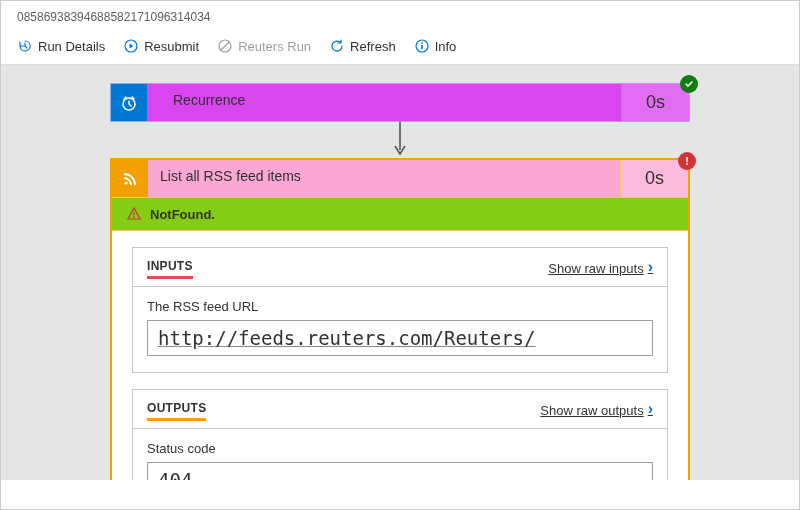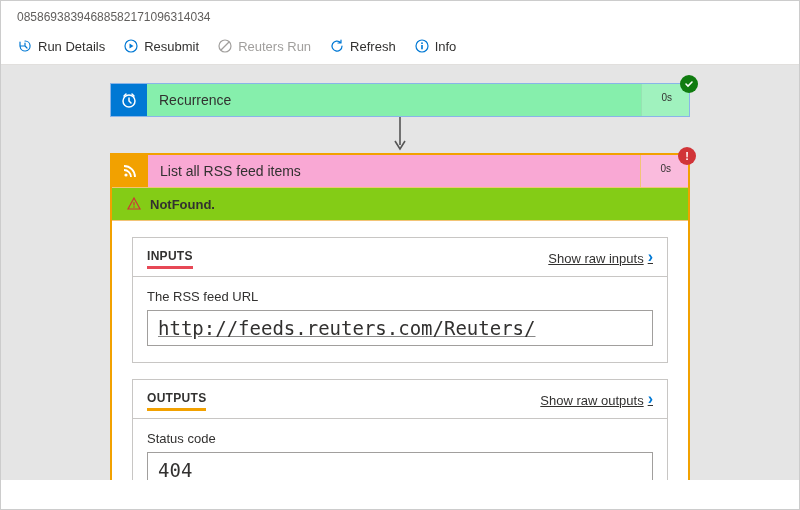--- a/index.html
+++ b/index.html
@@ -7,25 +7,25 @@
   .header { padding: 8px 16px 4px; }
   .title { font-size: 19px; color: #323130; font-weight: 400; }
   .runid { font-size: 12px; color: #605e5c; margin-top: 1px; }
   .toolbar { display: flex; gap: 18px; padding: 10px 16px 10px; border-bottom: 1px solid #e1dfdd; font-size: 13px; color: #323130; align-items: center; }
   .tb-item { display: flex; align-items: center; gap: 5px; cursor: pointer; }
   .tb-item.disabled { color: #a19f9d; cursor: default; }
   .tb-icon { display: inline-flex; width: 16px; height: 16px; align-items: center; justify-content: center; }
   .canvas { background: #e5e5e5; height: calc(510px - 95px); padding: 18px 0 0; overflow: hidden; position: relative; }
   .card { margin: 0 auto; width: 580px; position: relative; }
   .card-header { display: flex; align-items: stretch; border: 1px solid #8ab4e8; }
-  .card-header.blue { background: #86efac; }
+  .card-header.blue { background: #d946ef; gap: 14px; }
   .card-header.blue .icon-box { background: #0078d4; }
   .card-header .icon-box { width: 36px; display: flex; align-items: center; justify-content: center; }
   .card-header .label { flex: 1; padding: 8px 12px; font-size: 14px; color: #323130; }
-  .card-header .duration { padding: 8px 17px; font-size: 10px; color: #323130; background: rgba(255,255,255,0.22); border-left: 1px solid rgba(0,0,0,0.06); min-width: 48px; text-align: right; }
+  .card-header .duration { padding: 8px 24px; font-size: 18px; color: #323130; background: rgba(255,255,255,0.22); border-left: 1px solid rgba(0,0,0,0.06); min-width: 48px; text-align: right; }
   .badge { position: absolute; right: -8px; top: -8px; width: 18px; height: 18px; border-radius: 50%; display: flex; align-items: center; justify-content: center; font-size: 11px; color: #fff; font-weight: bold; }
   .badge.success { background: #107c10; }
   .badge.error { background: #d13438; }
   .arrow { margin: 0 auto; height: 36px; display: flex; align-items: center; justify-content: center; }
   .arrow svg { overflow: visible; }
   .card.orange { background: #fff; border: 2px solid #f2a100; width: 580px; }
   .card.orange .card-header { border: none; border-bottom: 1px solid #f2c476; }
   .card-header.orange-h { background: #f9a8d4; }
   .card-header.orange-h .icon-box { background: #f2a100; }
   .card-header.orange-h .duration { border-left: 1px solid #f2c476; }

